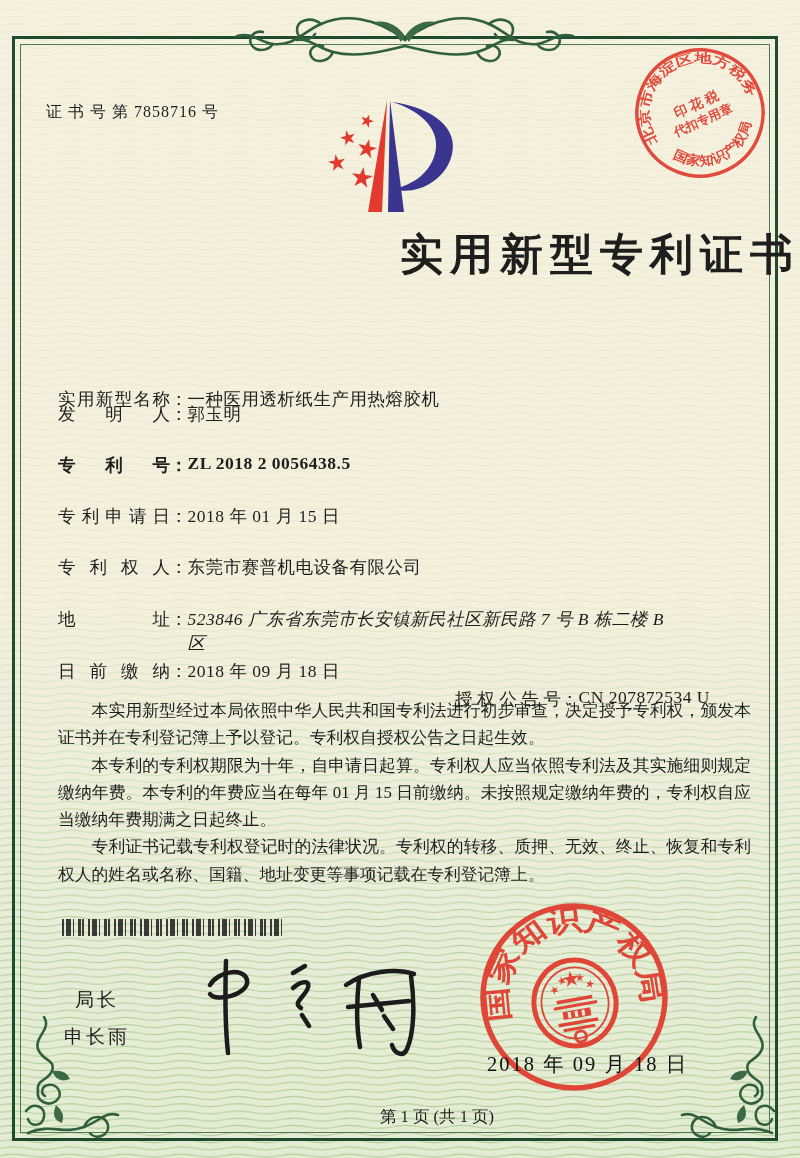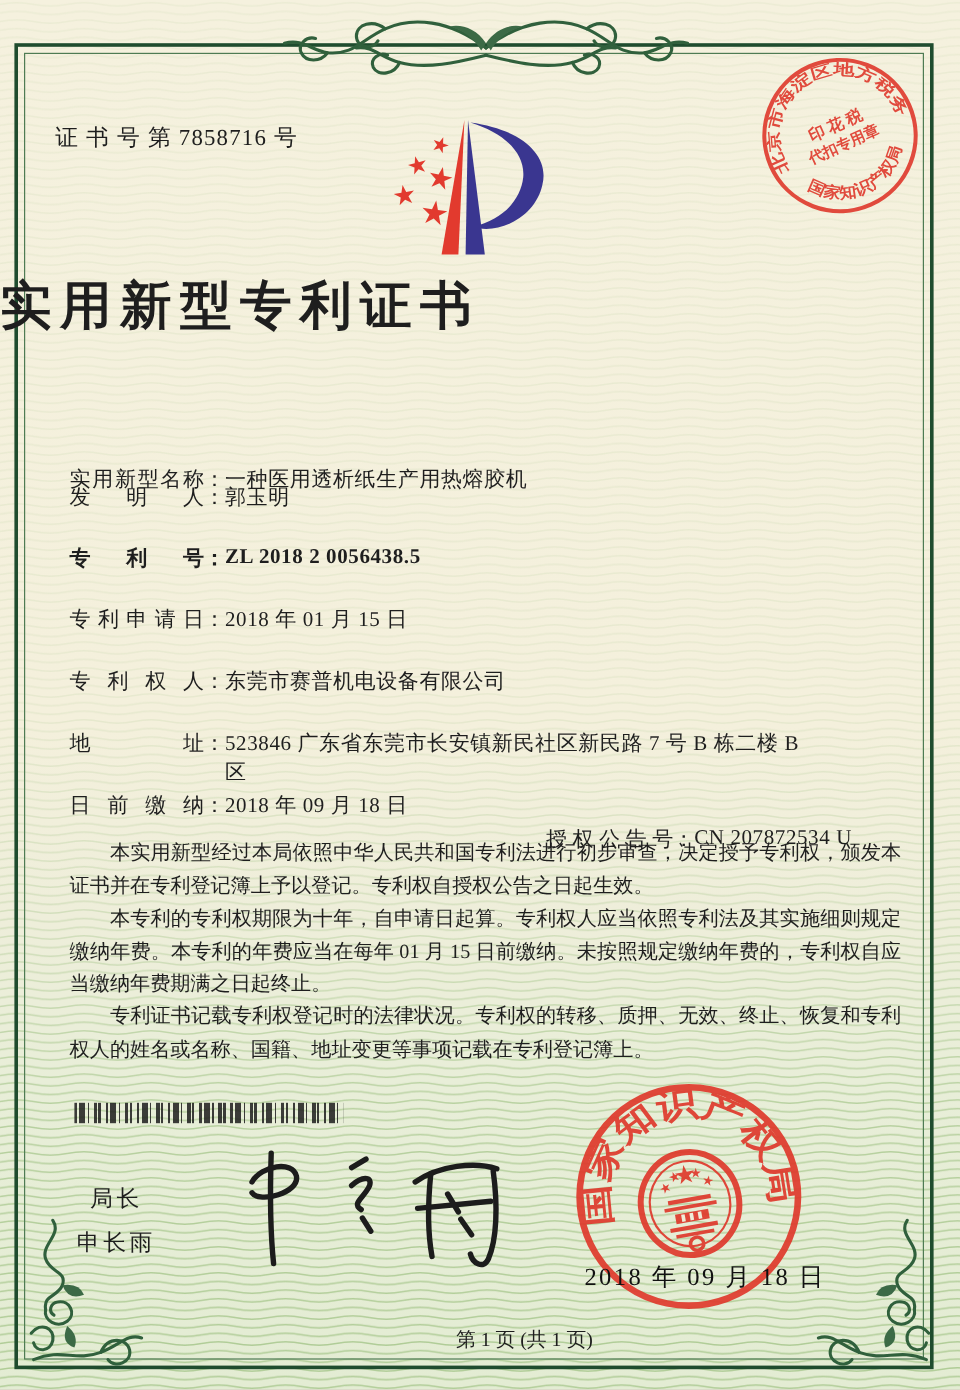--- a/index.html
+++ b/index.html
@@ -8,31 +8,31 @@
     background:linear-gradient(180deg,#f5f1de 0%,#f4f0dc 52%,#eeeeda 66%,#e8eed8 78%,#e3ecd3 100%);}
   .abs{position:absolute;}
   svg{display:block;overflow:visible;}
 
   
   .frame-outer{position:absolute;left:12px;top:36px;right:22px;bottom:17px;
     border:3px solid #1f4c2e;box-sizing:border-box;z-index:2;}
   .frame-inner{position:absolute;left:20px;top:44px;right:30px;bottom:25px;
     border:1px solid #4e7b53;box-sizing:border-box;z-index:2;}
 
-  .certno{left:46px;top:102px;font-size:19px;letter-spacing:1px;z-index:5;}
-  .title{left:0;top:226px;width:100%;text-align:left;font-size:43px;font-weight:bold;
+  .certno{left:46px;top:102px;font-size:16px;letter-spacing:1px;z-index:5;}
+  .title{left:0;top:226px;width:100%;text-align:right;font-size:43px;font-weight:bold;
     letter-spacing:7px;z-index:5;}
 
   .fields{left:58px;top:0;width:694px;z-index:5;font-size:17.5px;}
   .frow{position:absolute;left:0;white-space:nowrap;}
   .flabel{display:inline-block;width:112px;text-align:justify;text-align-last:justify;vertical-align:top;}
   .colon{vertical-align:top;}
   .fvalue{vertical-align:top;letter-spacing:0.5px;}
   .addrblock{display:inline-block;vertical-align:top;}
-  .addrline{display:block;letter-spacing:0.5px;}
+  .addrline{display:block;letter-spacing:0.5px;font-style:italic;}
   .grantno{position:absolute;left:397px;top:0;white-space:nowrap;margin-top:28px;}
 
   .body-text{left:58px;top:697px;width:693px;font-size:16.8px;line-height:27.3px;
     text-align:justify;z-index:5;}
   .body-text p{margin:0;text-indent:2em;}
 
   .signer{left:64px;top:981px;font-size:19px;line-height:37px;letter-spacing:3px;z-index:5;text-align:center;}
   .signer span{display:block;}
 
   .barcode{left:62px;top:919px;width:224px;height:17px;z-index:4;opacity:.85;

